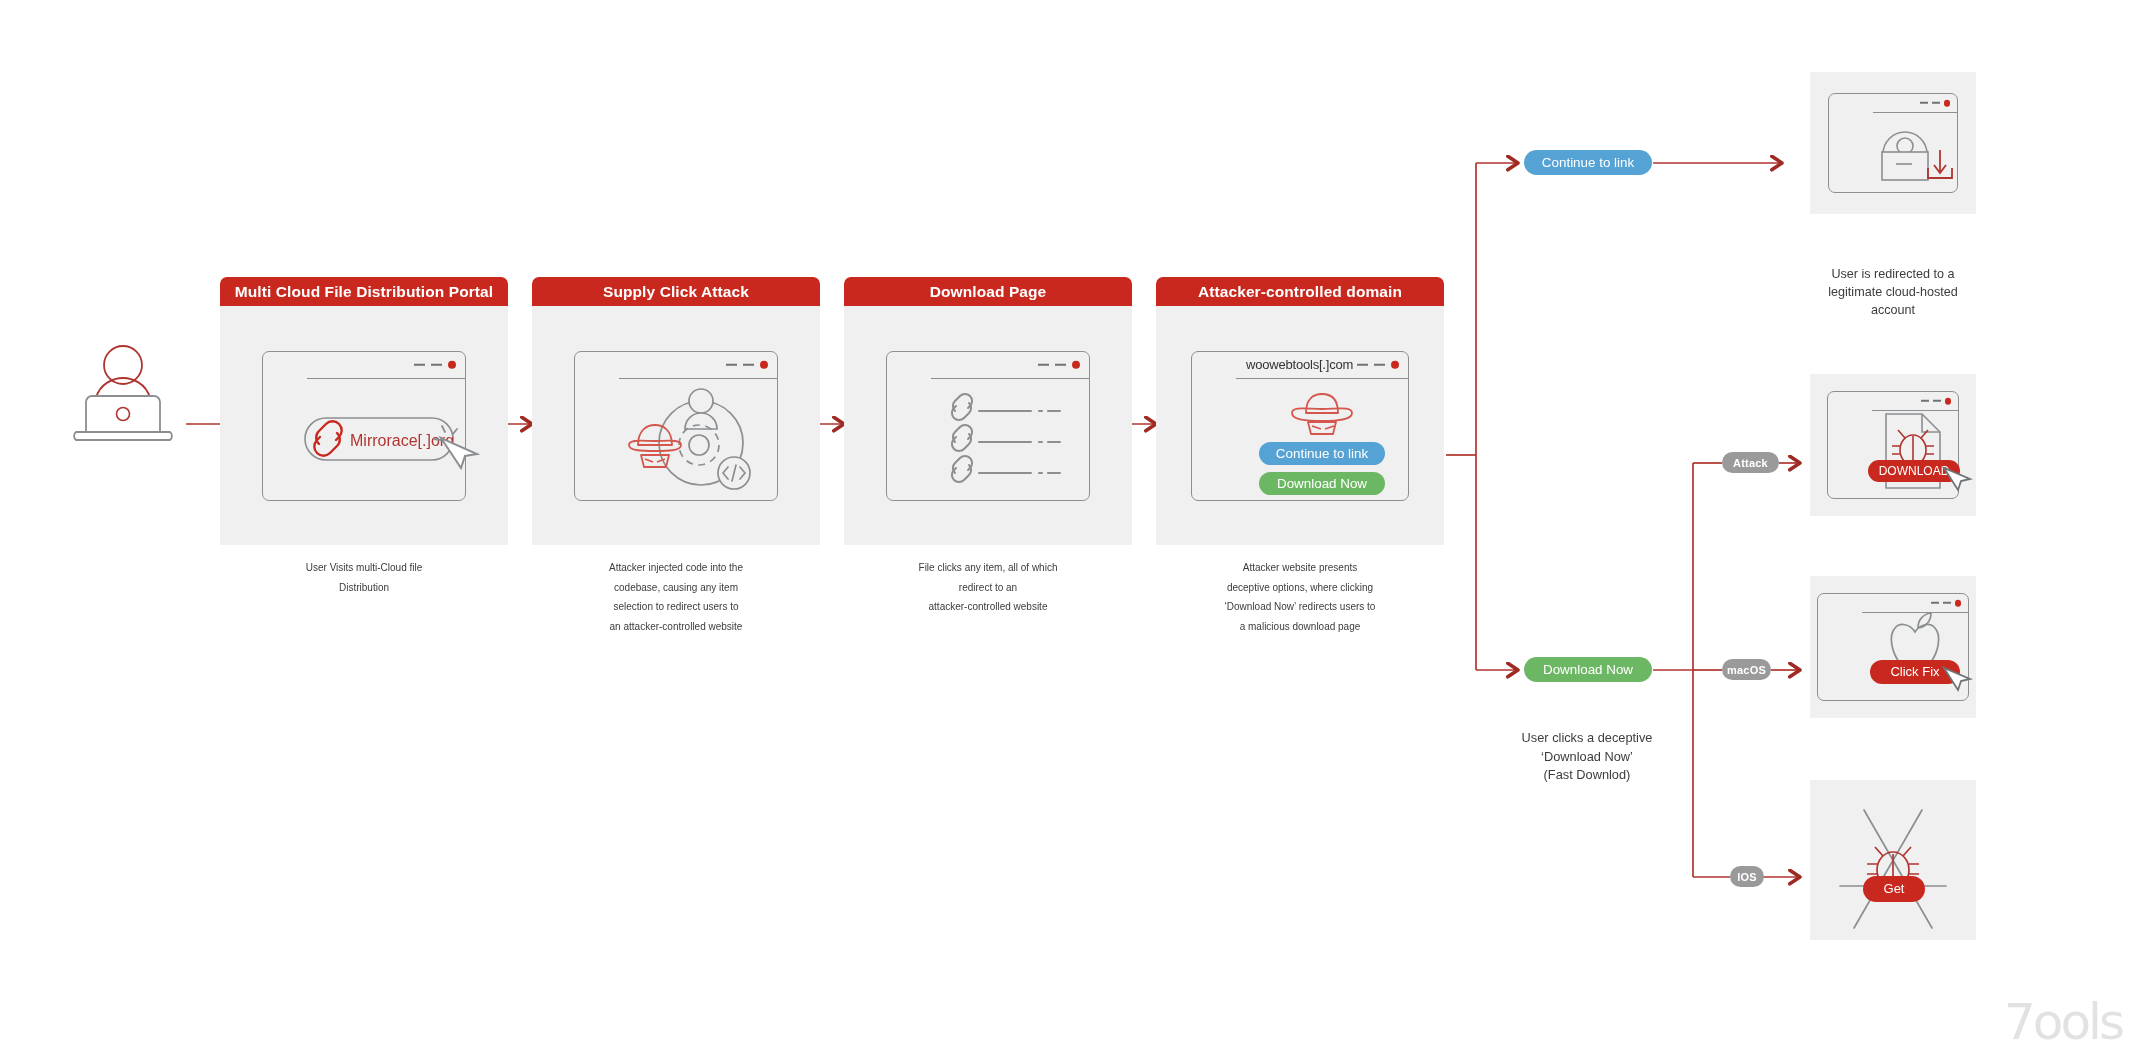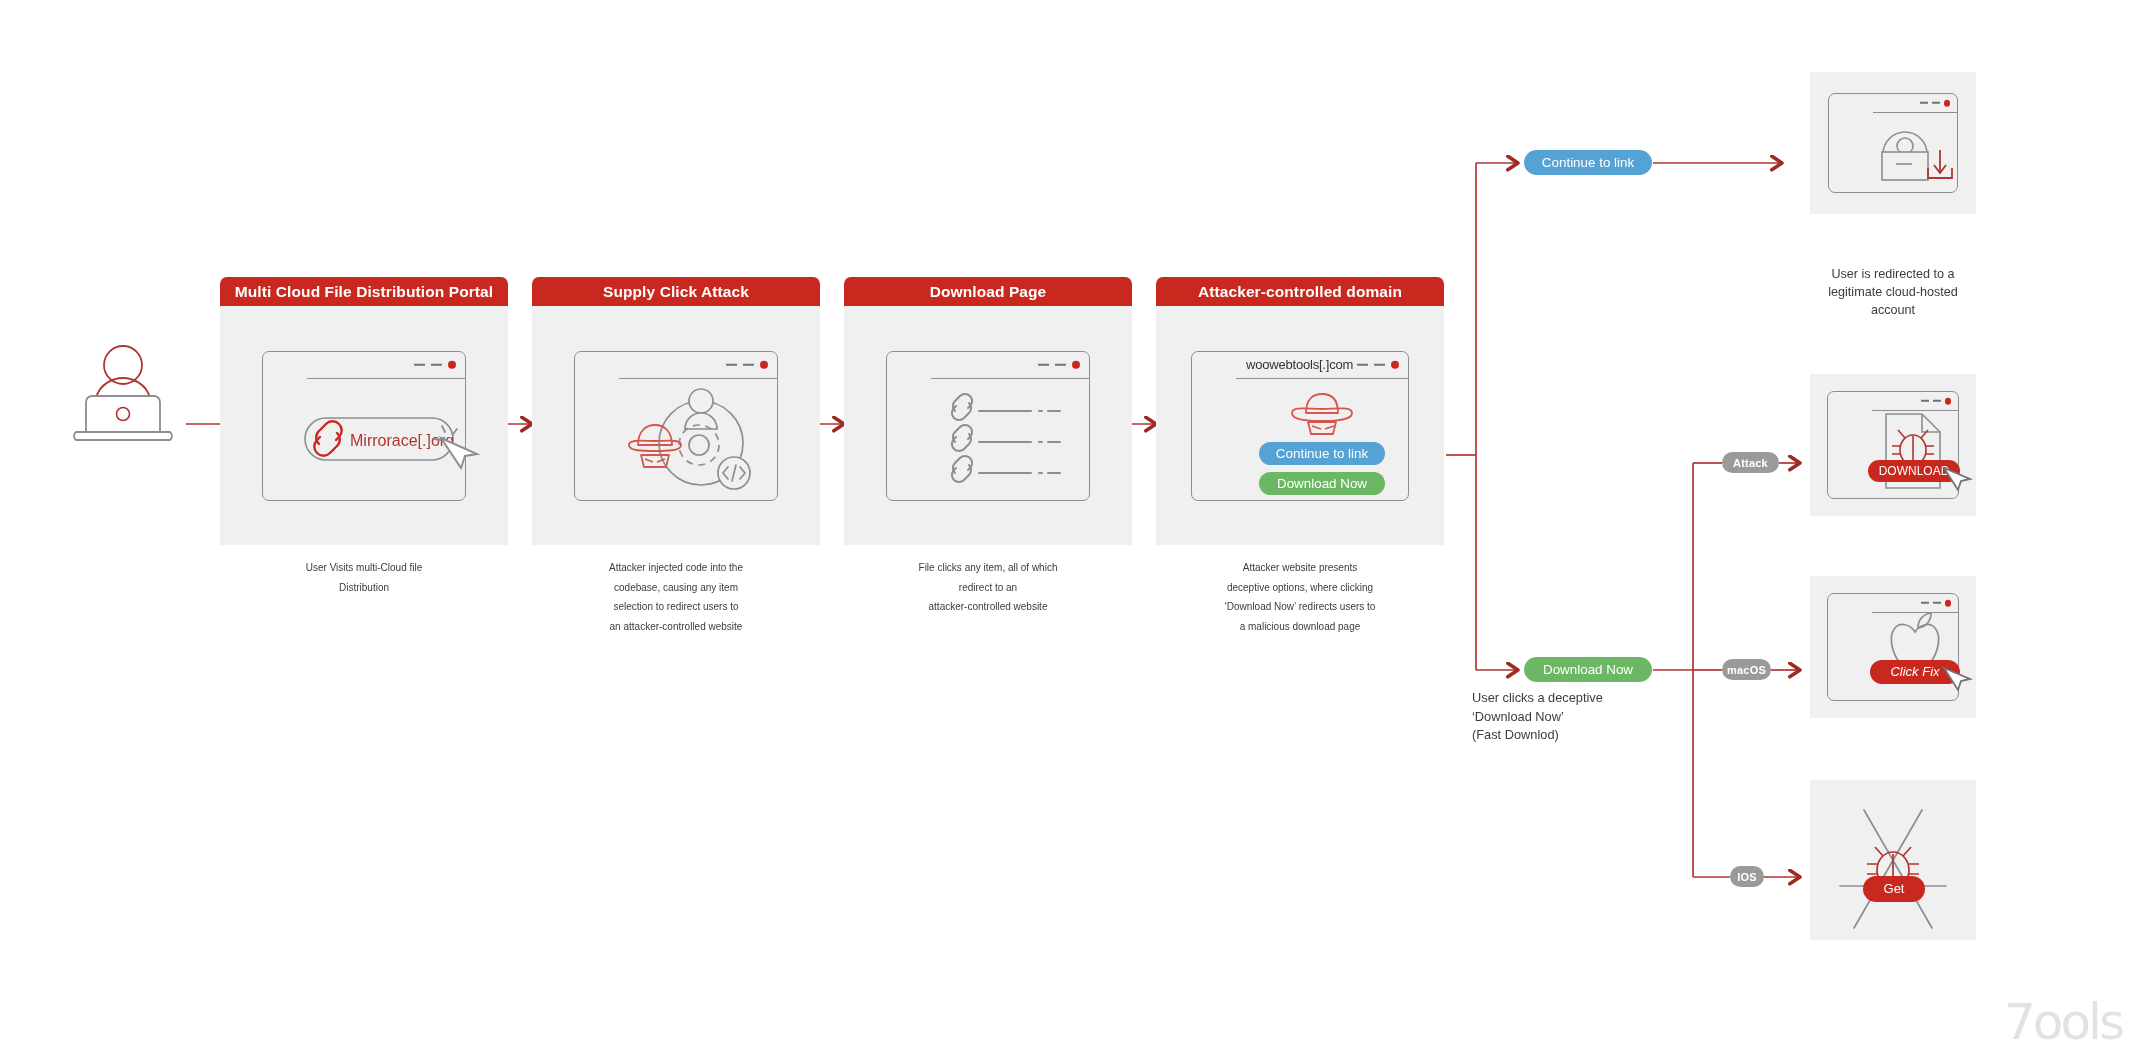--- a/index.html
+++ b/index.html
@@ -39,22 +39,22 @@
             color:#3c3c3c;white-space:pre-line;width:200px;}
 
   
   .pill{position:absolute;border-radius:999px;color:#fff;font-size:13.4px;
         display:flex;align-items:center;justify-content:center;
         white-space:nowrap;box-sizing:border-box;}
   .pill-blue{background:#55a2d4;}
   .pill-green{background:#6cb763;}
   .pill-gray{background:#9a9a9a;font-size:11px;font-weight:bold;letter-spacing:.2px;}
 
-  .branch-cap{position:absolute;font-size:12.8px;line-height:18.5px;text-align:left;
-              color:#3c3c3c;white-space:pre-line;width:230px;}
+  .branch-cap{position:absolute;font-size:12.8px;line-height:18.5px;text-align:center;
+              color:#3c3c3c;white-space:pre-line;width:230px;margin-top:40px;}
 
   
   .wm{position:absolute;right:8px;bottom:4px;font-size:50px;color:#dedede;
       font-family:"DejaVu Sans",sans-serif;letter-spacing:-3px;opacity:.85;}
   svg{display:block;overflow:visible;}
 </style>
 </head>
 <body>
 
 <div id="stage">
@@ -318,21 +318,21 @@
             <rect x="16" y="52" width="92" height="22" rx="11" fill="#c8281e"></rect>
             <text x="62" y="67" text-anchor="middle" font-family="Liberation Sans, sans-serif" font-size="12" fill="#fff">DOWNLOAD</text>
           </g>
           <path d="M92,60 l14,22 l3,-9 l9,-2 z" fill="#fff" stroke="#6f7376" stroke-width="1.8"></path>
         </svg>
       </div>
     </div>
   </div>
 
   <div class="rbox" style="left:1810px;top:576px;">
-    <div class="brow" style="width:132px;height:108px;font-style:italic;">
+    <div class="brow" style="width:152px;height:108px;">
       <div class="brow-bar" style="height:18px;">
         <span class="dots" style="right:7px;gap:4px;">
           <span class="dash" style="width:8px;"></span>
           <span class="dash" style="width:8px;"></span>
           <span class="reddot" style="width:6.5px;height:6.5px;"></span>
         </span>
       </div>
       <div class="brow-in">
         <svg width="126" height="86" viewBox="0 0 126 86">
           <g fill="none" stroke="#8b8f92" stroke-width="1.7">

